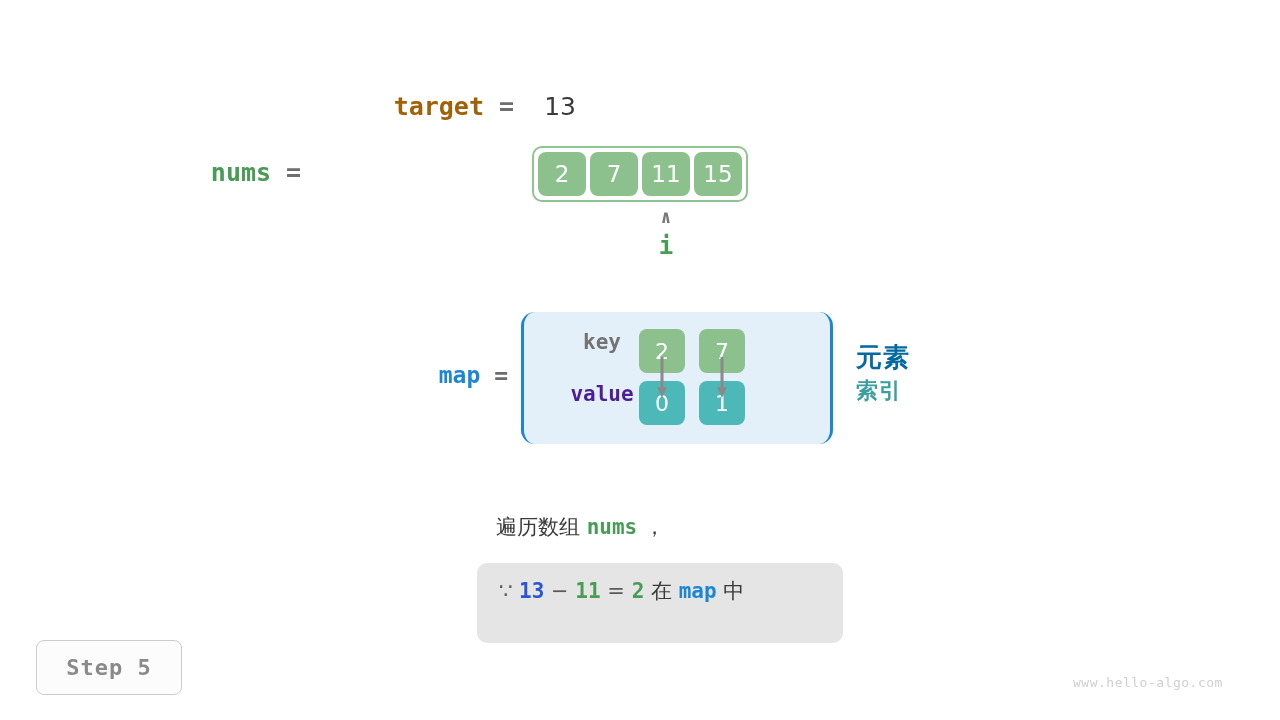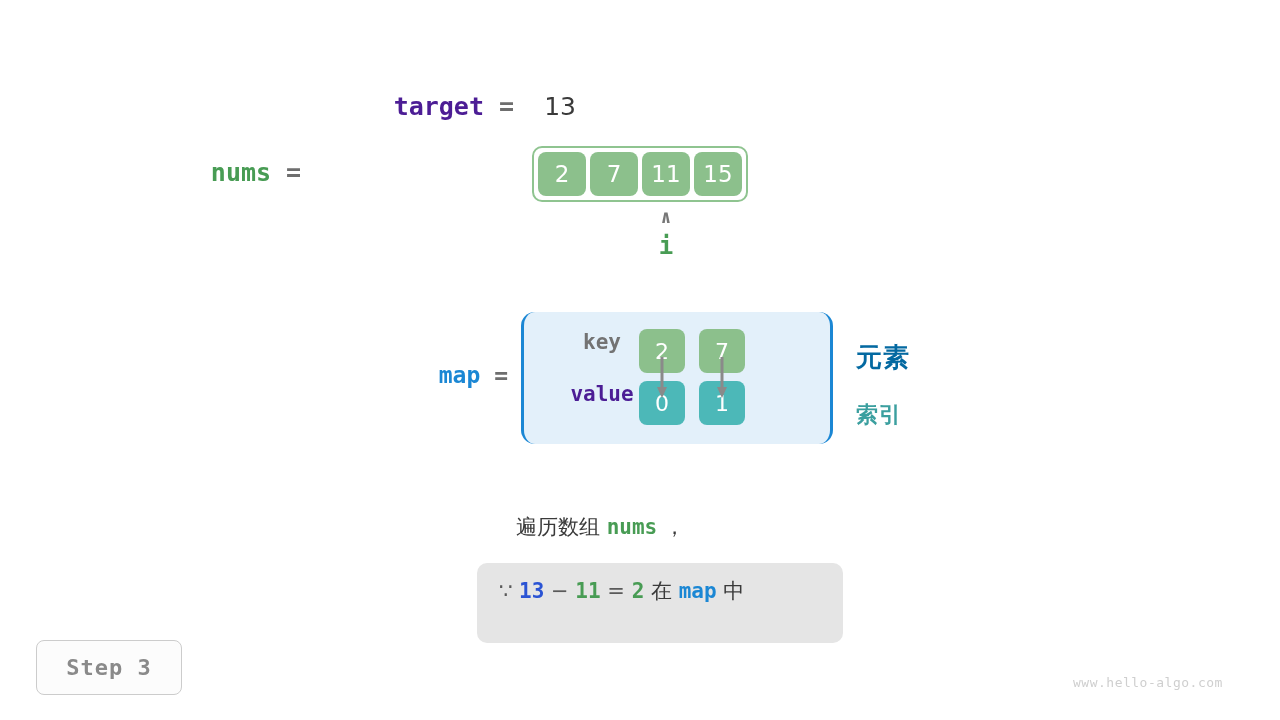--- a/index.html
+++ b/index.html
@@ -23,21 +23,21 @@
     left: 0px;
     top: 92px;
     width: 576px;
     text-align: right;
     display: block;
     font-size: 25px;
     font-weight: bold;
     letter-spacing: 0px;
     white-space: pre;
   }
-  #target-row .var-blue { color: #4c1d95; }
+  #target-row .var-blue { color: #a16207; }
   #target-row .eq { color: #6e6e6e; font-weight: bold; }
   #target-row .num-dark { color: #3a3a3a; font-weight: normal; font-family: "DejaVu Sans", "Liberation Sans", sans-serif; }
 
   
   #nums-label {
     left: 0px;
     top: 158px;
     width: 512px;
     text-align: center;
     font-size: 25px;
@@ -164,31 +164,31 @@
     left: 856px;
     top: 340px;
     font-size: 26px;
     font-weight: bold;
     color: #0369a1;
     font-family: "DejaVu Sans", "Liberation Sans", sans-serif;
     letter-spacing: 1px;
   }
   #legend-index {
     left: 856px;
-    top: 400px;
+    top: 376px;
     font-size: 22px;
     font-weight: bold;
     color: #3b9f9f;
     font-family: "DejaVu Sans", "Liberation Sans", sans-serif;
     letter-spacing: 1px;
   }
 
   
   #desc-line {
-    left: 516px;
+    left: 496px;
     top: 513px;
     font-size: 21px;
     color: #3a3a3a;
     font-family: "DejaVu Sans", "Liberation Sans", sans-serif;
     white-space: pre;
   }
   #desc-line .code-green {
     color: #489c54;
     font-weight: bold;
     font-family: "DejaVu Sans Mono", "Liberation Mono", monospace;
@@ -286,15 +286,15 @@
 <div class="abs" id="legend-elem">元素</div>
 <div class="abs" id="legend-index">索引</div>
 
 <div class="abs" id="desc-line"><span>遍历数组 </span><span class="code-green">nums</span><span> ，</span></div>
 
 <div class="abs" id="note-box">
   <div class="note-line"><span class="op">∵</span><span> </span><span class="mono-blue">13</span><span> </span><span class="op">−</span><span> </span><span class="mono-green">11</span><span> </span><span class="op">=</span><span> </span><span class="mono-green">2</span><span> </span><span>在</span><span> </span><span class="mono-lblue">map</span><span> </span><span>中</span></div>
 
 </div>
 
-<div class="abs" id="step-badge">Step 3</div>
+<div class="abs" id="step-badge">Step 5</div>
 
 <div class="abs" id="watermark">www.hello-algo.com</div>
 
 </body></html>

